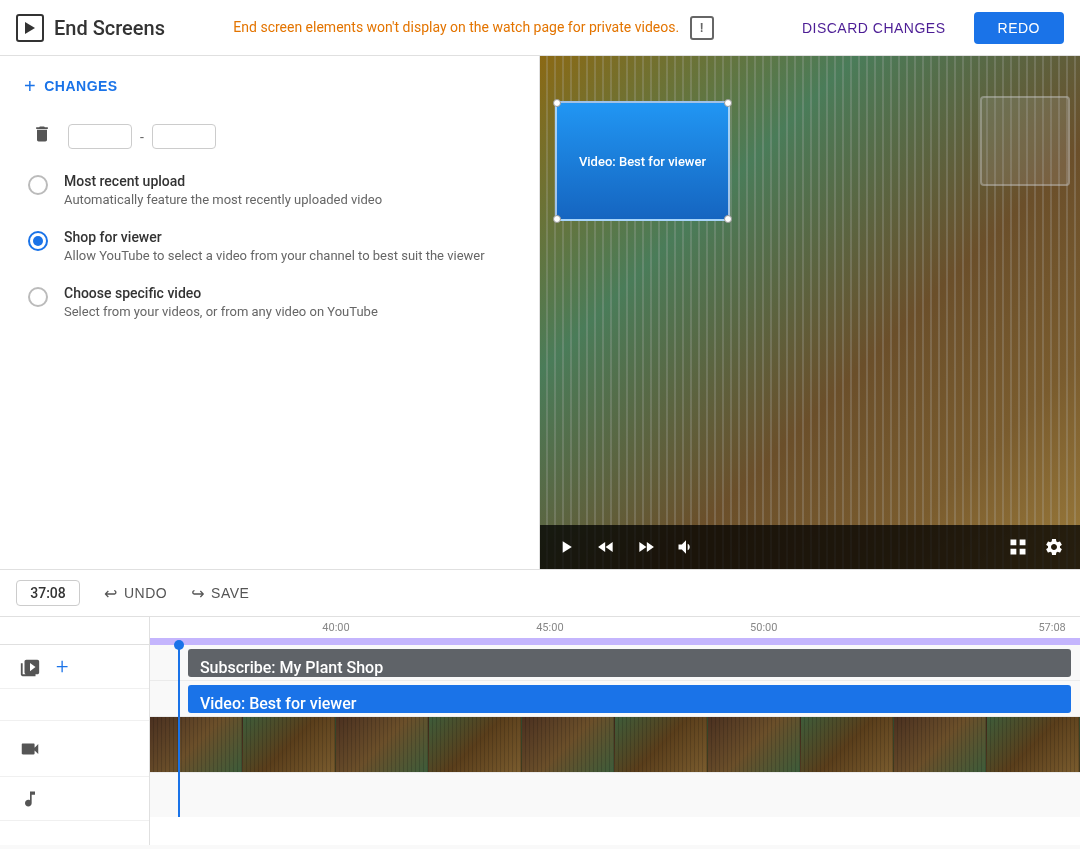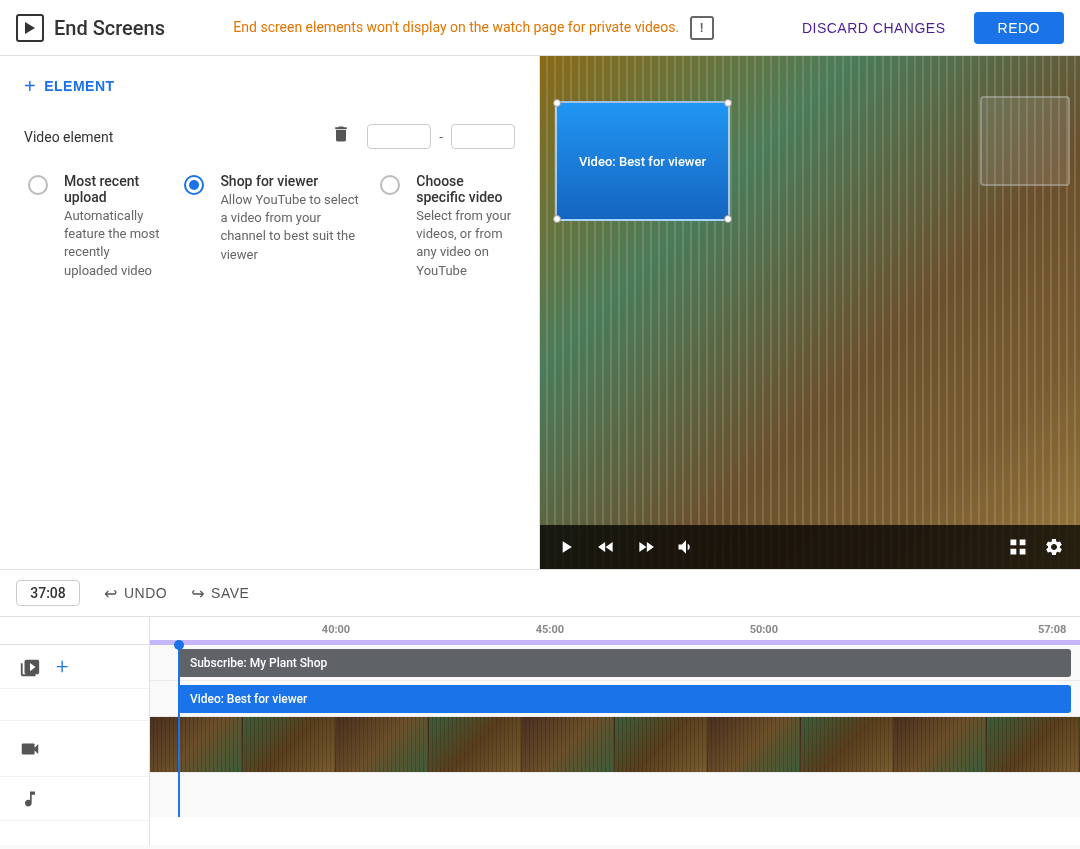--- a/index.html
+++ b/index.html
@@ -155,21 +155,21 @@
       background: #fff;
     }
     .time-separator {
       color: #666;
       font-size: 14px;
     }
 
     
     .radio-options {
       display: flex;
-      flex-direction: row;
+      flex-direction: column;
       gap: 20px;
       padding-left: 4px;
     }
     .radio-option {
       display: flex;
       align-items: flex-start;
       gap: 16px;
       cursor: pointer;
     }
     .radio-circle {
@@ -398,27 +398,26 @@
     }
 
     
     .timeline-content {
       flex: 1;
       overflow: hidden;
       position: relative;
     }
     .timeline-ruler {
       height: 28px;
-      border-bottom: 5px solid #c4b5fd;
+      border-bottom: 7px solid #c4b5fd;
       display: flex;
       align-items: flex-end;
       padding-bottom: 8px;
       position: relative;
       background: #fff;
-      font-weight: bold;
     }
     .ruler-mark {
       position: absolute;
       bottom: 4px;
       font-size: 11px;
       color: #888;
       transform: translateX(-50%);
     }
     .timeline-tracks {
       position: relative;
@@ -449,27 +448,28 @@
       position: relative;
       border-bottom: 1px solid #ebebeb;
       display: flex;
       align-items: center;
     }
     .track-bar {
       position: absolute;
       height: 28px;
       border-radius: 3px;
       display: flex;
-      align-items: center;
+      align-items: flex-end;
       padding: 0 12px;
-      font-size: 12px;
+      font-size: 16px;
       font-weight: 500;
       white-space: nowrap;
       overflow: hidden;
       color: #fff;
+      margin-left: 10px;
     }
     .track-bar.grey {
       background: #5f6368;
       color: #fff;
     }
     .track-bar.blue {
       background: #1a73e8;
       color: #fff;
     }
 
@@ -534,25 +534,24 @@
     <button class="btn-discard">DISCARD CHANGES</button>
     <button class="btn-save">REDO</button>
   </div>
 </header>
 
 <div class="main-container">
 
   <div class="left-panel">
     <button class="add-element-btn">
       <span class="add-icon">+</span>
-      <span>ELEMENT</span>
+      <span>CHANGES</span>
     </button>
 
     <div class="video-element-row">
-      <span class="video-element-label">Video element</span>
       <div class="video-element-controls">
         <button class="delete-btn">
           <svg width="20" height="20" viewBox="0 0 24 24" fill="#555">
             <path d="M6 19c0 1.1.9 2 2 2h8c1.1 0 2-.9 2-2V7H6v12zM19 4h-3.5l-1-1h-5l-1 1H5v2h14V4z"></path>
           </svg>
         </button>
         <input type="text" class="time-input" readonly="" style="">
         <span class="time-separator">-</span>
         <input type="text" class="time-input" readonly="" style="">
       </div>

